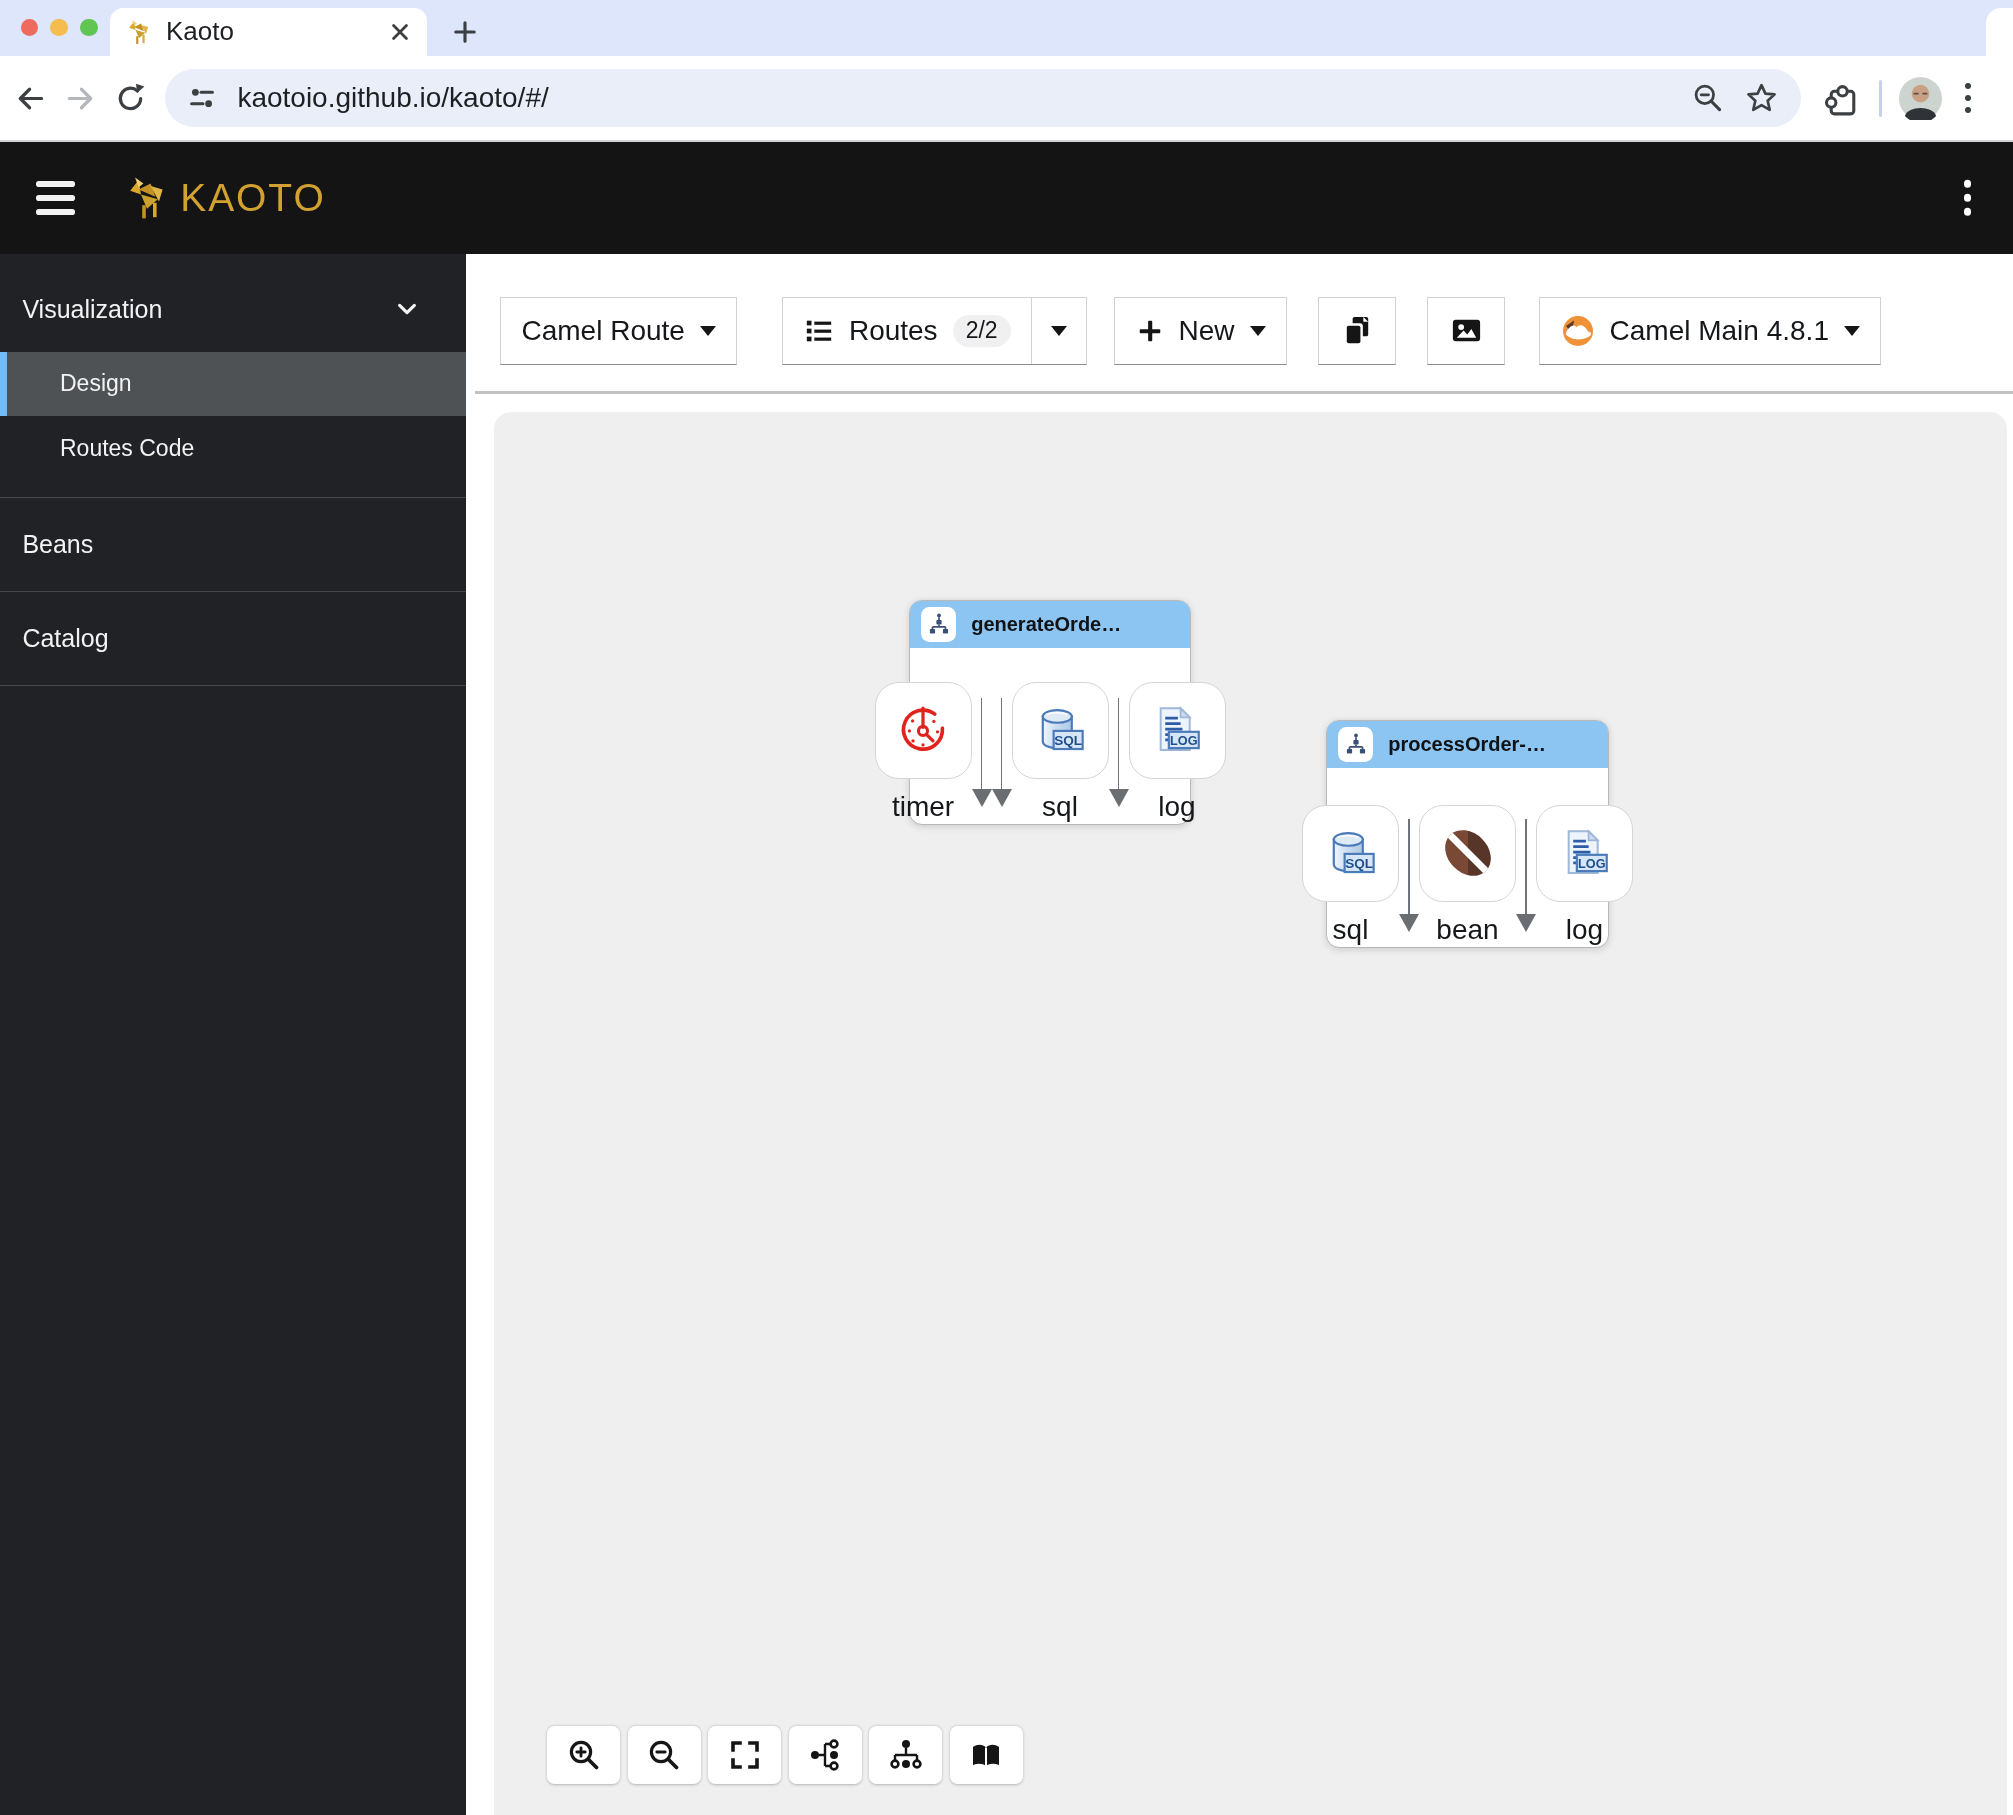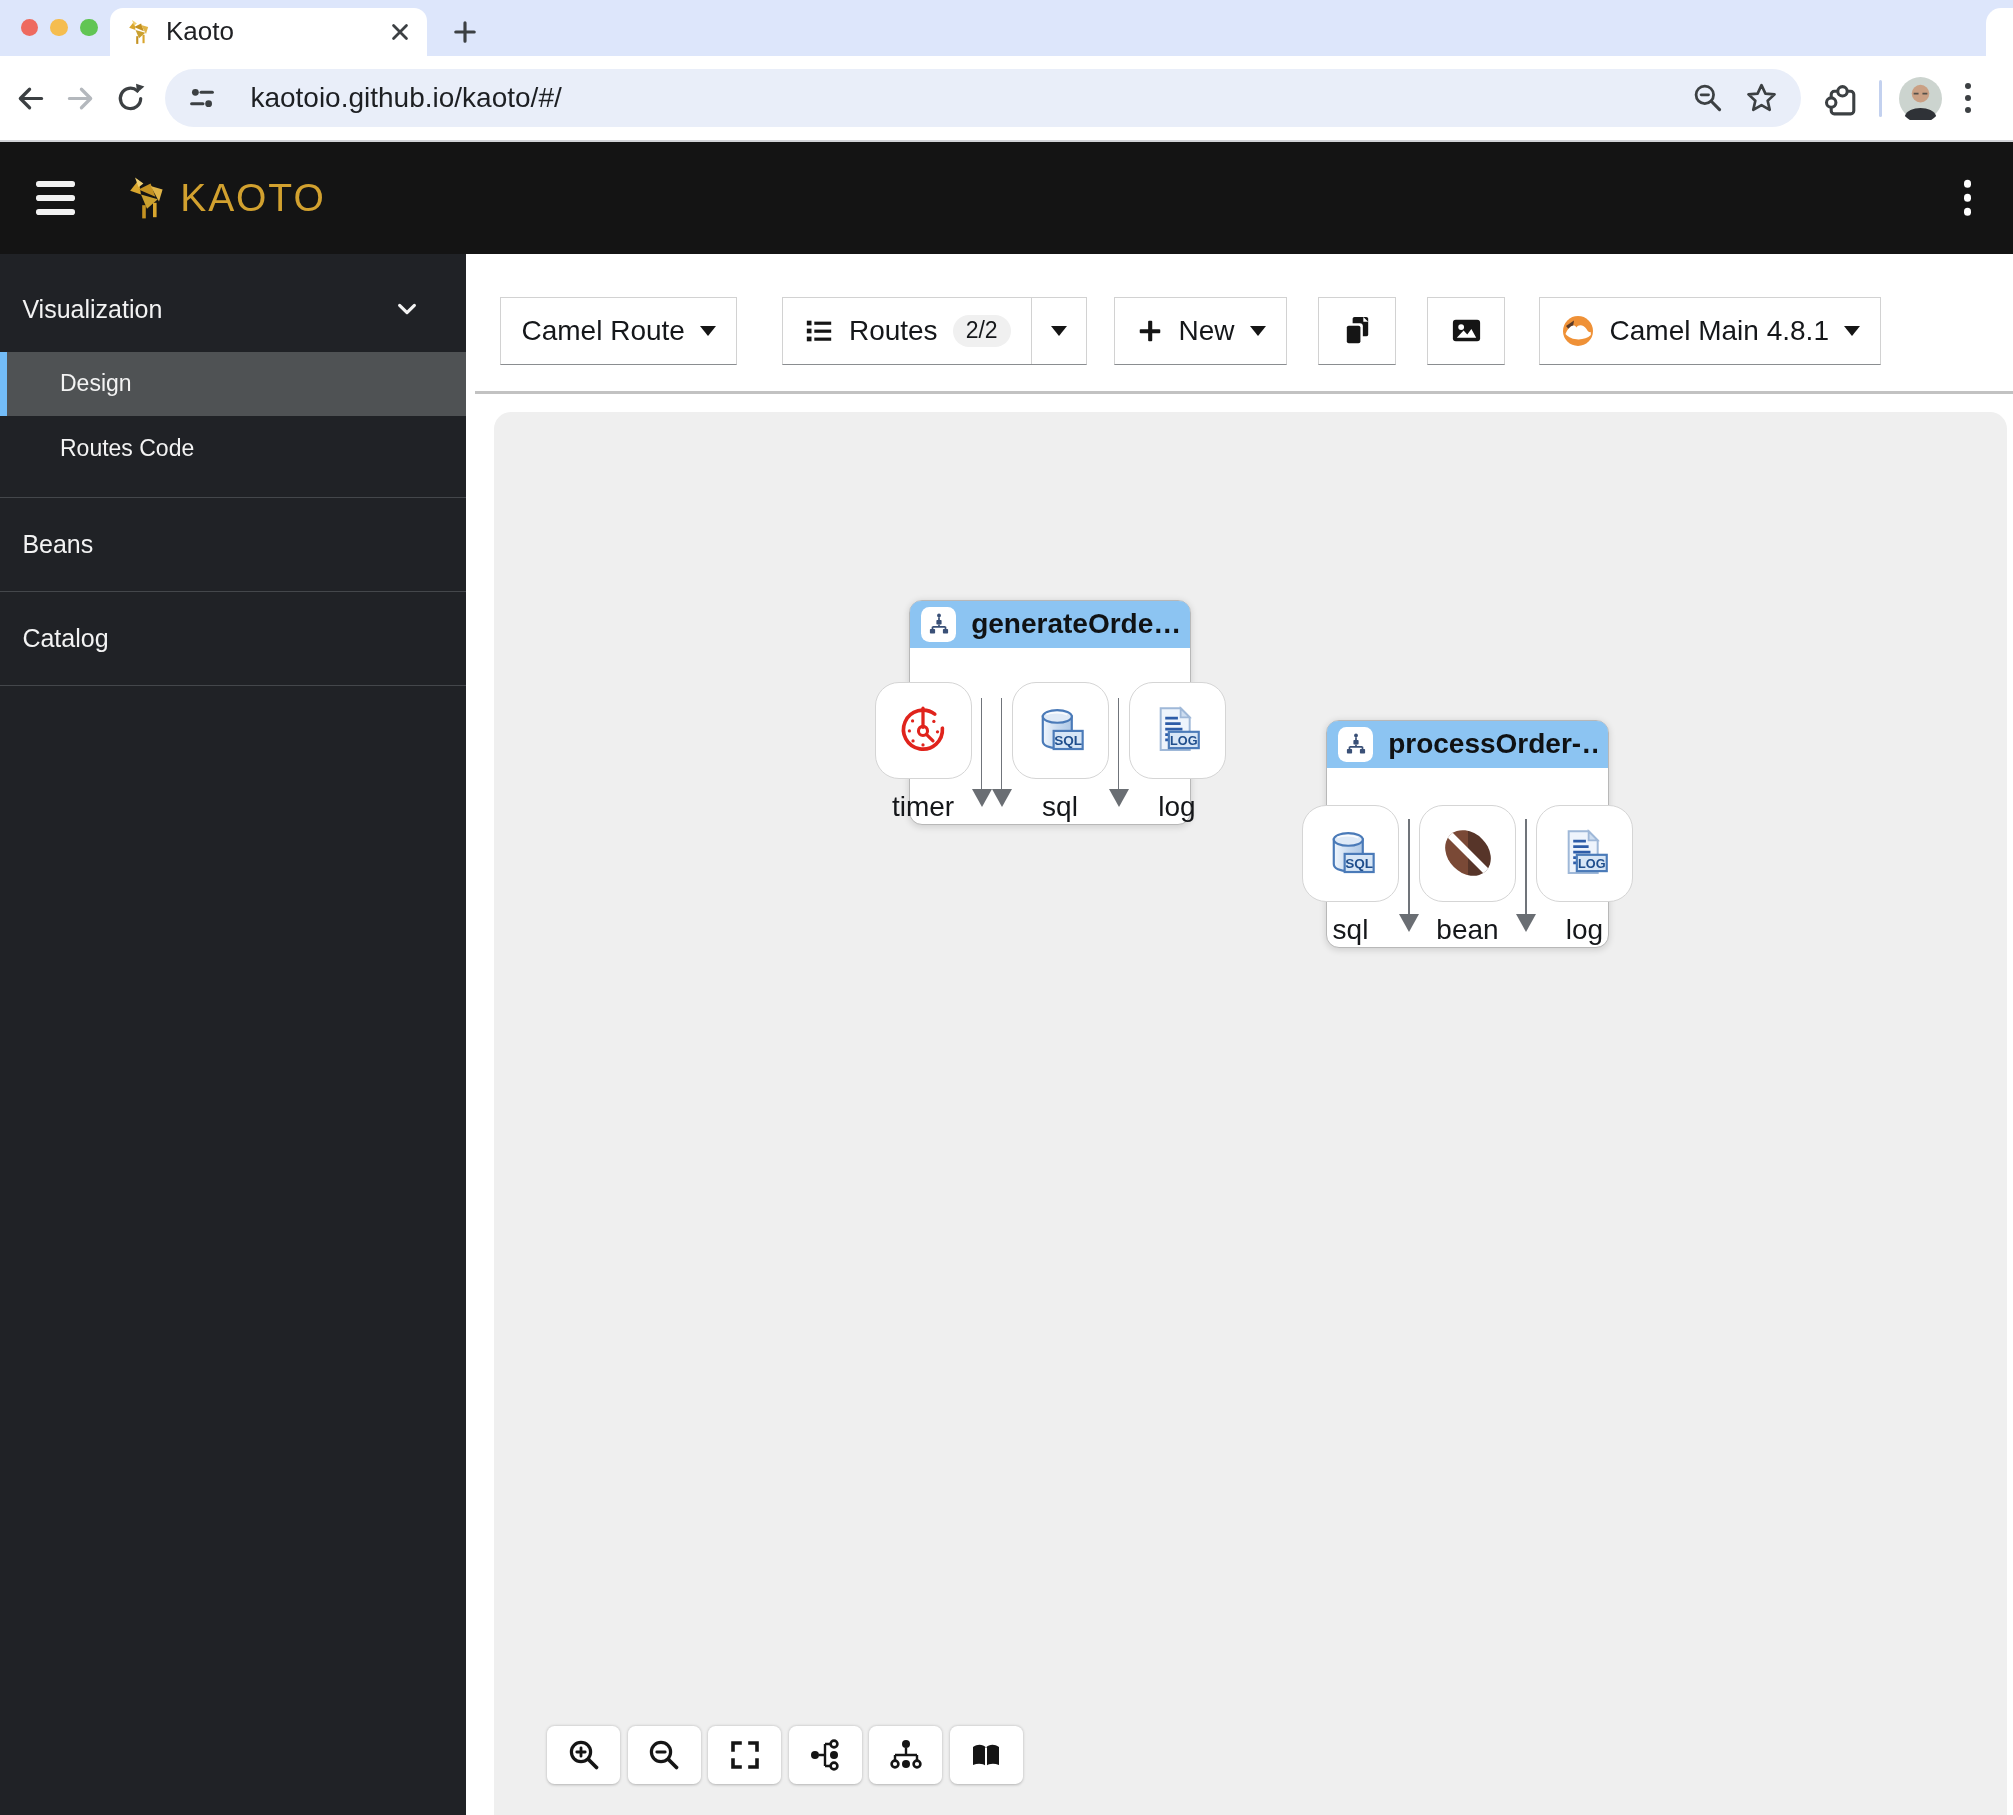--- a/index.html
+++ b/index.html
@@ -15,21 +15,21 @@
          border-radius:13px 13px 0 0; display:flex; align-items:center; padding:0 15px; }
   .tab-title { font-size:26px; color:#202124; margin-left:13px; flex:1; }
   .tab-close { margin-left:7.5px; }
   .newtab { position:absolute; left:446px; top:13px; width:37px; height:37px; display:flex; align-items:center; justify-content:center; border-radius:50%; }
   .tab-corner { position:absolute; right:0; top:7.5px; width:28px; height:48px; background:#fff; border-radius:15px 0 0 0; }
 
   .urlrow { position:relative; height:84px; background:#fff; display:flex; align-items:center; }
   .navbtn { width:50px; height:50px; display:flex; align-items:center; justify-content:center; border-radius:50%; }
   .navbtn.back{ margin-left:5.6px; } .navbtn.reload{ margin-right:9.3px; }
   .urlpill { height:58px; width:1636px; background:#e9eef9; border-radius:29px; display:flex; align-items:center; padding:0 20.5px; }
-  .url-text { font-size:28px; color:#1d1f23; margin-left:31px; flex:1; white-space:nowrap; overflow:hidden; }
+  .url-text { font-size:28px; color:#1d1f23; margin-left:18px; flex:1; white-space:nowrap; overflow:hidden; }
   .urlpill .right-ic { margin-left:17px; }
   .chrome-right { display:flex; align-items:center; margin-left:22.4px; gap:17px; }
   .vsep { width:2.8px; height:37px; background:#c3d1ef; border-radius:1.9px; }
   .kebab-dark { display:flex; flex-direction:column; gap:5.6px; padding:0 5.6px; }
   .kebab-dark i { width:6.5px; height:6.5px; border-radius:50%; background:#3c4043; }
   .chrome-hairline { height:1.9px; background:#d1d3d6; }
 
   
   .appheader { height:112px; background:#141414; display:flex; align-items:center; position:relative; }
   .hamburger { margin-left:28px; display:flex; flex-direction:column; gap:8.4px; padding:7.5px; cursor:pointer; }
@@ -63,21 +63,21 @@
   .toolbar-divider { height:2.8px; background:#c2c2c2; margin-left:9.3px; }
 
   
   .canvas { position:absolute; left:28px; right:7.5px; top:158px; bottom:0; background:#efefef; border-radius:17px 17px 0 0; }
 
   .route-card { position:absolute; background:#fff; border:0.9px solid #b8b8b8; border-radius:13px;
                 box-shadow:0 1.9px 7.5px rgba(0,0,0,.14); display:flex; flex-direction:column; align-items:center; }
   .route-header { align-self:stretch; height:47px; background:#8cc4f2; border-radius:11.2px 11.2px 0 0;
                   display:flex; align-items:center; padding:0 11.2px; gap:15px; }
   .route-icon-box { width:35px; height:35px; background:#fff; border-radius:8.4px; display:flex; align-items:center; justify-content:center; flex-shrink:0; }
-  .route-title { font-size:28px; font-weight:700; color:#101214; white-space:nowrap; overflow:hidden; }
+  .route-title { font-size:20px; font-weight:700; color:#101214; white-space:nowrap; overflow:hidden; }
   .route-body { display:flex; flex-direction:row; align-items:center; }
   .pt36{padding-top:34px;} .pt40{padding-top:37px;}
 
   .step { display:flex; flex-direction:column; align-items:center; }
   .tile { width:97px; height:97px; border:1.9px solid #d5d5d5; border-radius:24px; background:#fff;
           display:flex; align-items:center; justify-content:center; cursor:pointer; }
   .step-label { margin-top:11.2px; font-size:28px; color:#15171a; line-height:34px; }
 
   .connector { display:flex; flex-direction:column; align-items:center; }
   .cline { width:1.9px; background:#70747a; display:block; }

